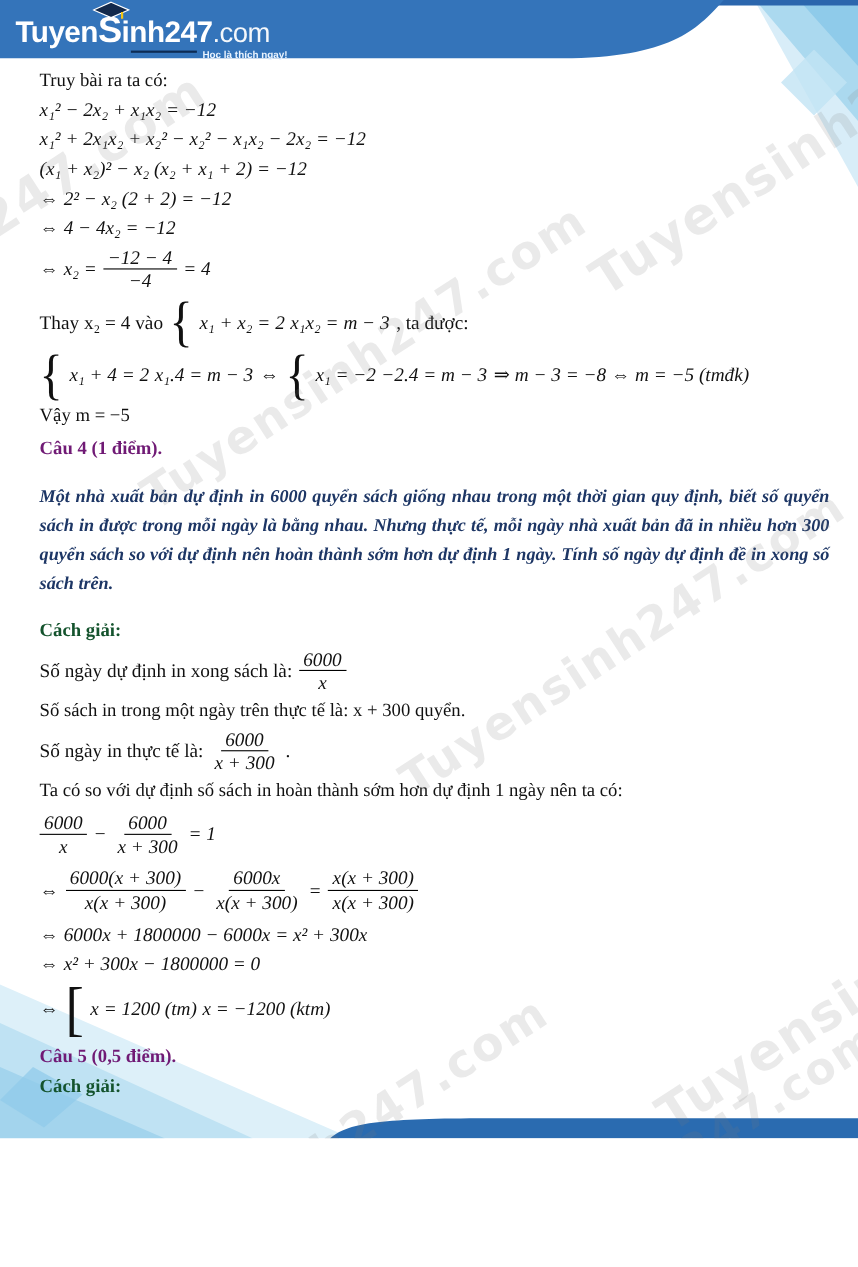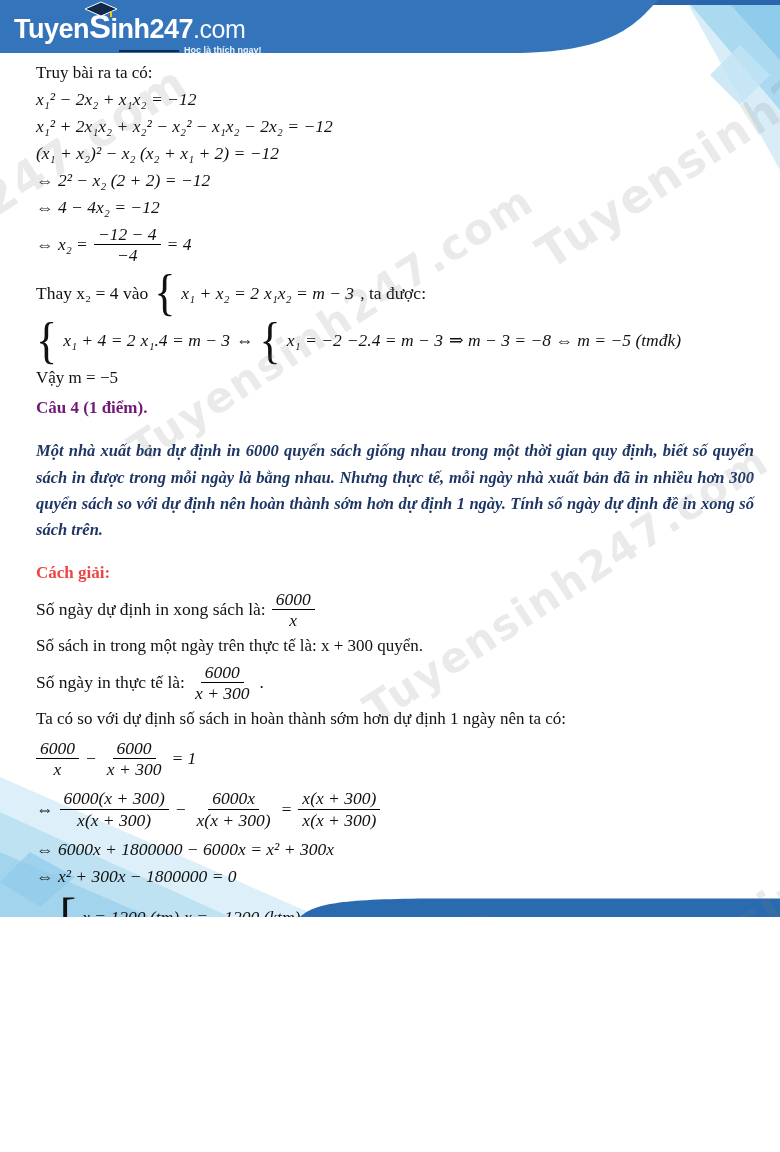--- a/index.html
+++ b/index.html
@@ -1,26 +1,26 @@
 <!DOCTYPE html>
 <html><head>
 <meta charset="utf-8">
 <style>
   html,body{margin:0;padding:0;}
-  #page{position:relative;width:780px;height:917px;background:#ffffff;overflow:hidden;
+  #page{position:relative;width:780px;height:1035px;background:#ffffff;overflow:hidden;
         font-family:"Liberation Serif","DejaVu Serif",serif;color:#111;}
 
   
   .hdr-svg{position:absolute;top:0;left:0;z-index:3;}
   .logo{position:absolute;top:10px;left:14px;z-index:4;color:#fff;
         font-family:"Liberation Sans","DejaVu Sans",sans-serif;line-height:1;}
   .logo-main{font-size:27px;font-weight:bold;letter-spacing:-0.5px;}
   .logo-main .big-s{font-size:33px;}
   .logo-main .com{font-weight:normal;font-size:25px;opacity:.95;}
-  .logo-tag{display:flex;align-items:center;gap:5px;margin-top:3px;margin-left:105px;}
+  .logo-tag{display:flex;gap:5px;margin-top:3px;margin-left:105px;}
   .logo-tag .rule{width:60px;height:2px;background:#0d2c54;}
   .logo-tag .tag-text{font-size:9px;font-weight:bold;color:#eaf4ff;}
   .cap-icon{position:absolute;top:1px;left:84px;z-index:5;}
 
   
   .deco{position:absolute;z-index:1;}
 
   
   .wm{position:absolute;z-index:5;pointer-events:none;
       font-family:"DejaVu Sans","Liberation Sans",sans-serif;font-weight:bold;
@@ -36,21 +36,21 @@
   .frac{display:inline-flex;flex-direction:column;align-items:center;
         vertical-align:middle;text-align:center;line-height:1.15;}
   .frac .num{border-bottom:1.4px solid #000;padding:0 4px;}
   .frac .den{padding:0 4px;}
   .brace{font-size:44px;font-weight:400;line-height:.9;transform:scaleY(1.15);
          font-style:normal;}
   .lbrack{font-size:50px;font-weight:300;line-height:.9;transform:scaleY(1.1);
           font-style:normal;}
   .sys-lines{display:inline-flex;flex-direction:row;gap:5px;font-style:italic;}
   .head-red{color:#701a75;font-weight:bold;margin:10px 0 4px 0;}
-  .head-blue{color:#ef4444;font-weight:bold;margin:8px 0 4px 0;}
+  .head-blue{color:#14532d;font-weight:bold;margin:8px 0 4px 0;}
   .problem{color:#1d3665;font-weight:bold;font-style:italic;text-align:justify;
            line-height:1.58;font-size:16.5px;margin:20px 0;}
 
   
   .ftr-svg{position:absolute;bottom:0;left:0;z-index:3;}
   .ftr-text{position:absolute;z-index:4;left:330px;right:6px;top:1106px;
             font-family:"DejaVu Sans","Liberation Sans",sans-serif;text-align:center;}
   .ftr-line1{color:#ffffff;font-size:14.5px;}
   .ftr-line1 b{font-size:15px;}
   .ftr-line2{color:#ffd63c;font-size:15px;font-weight:bold;font-style:italic;

